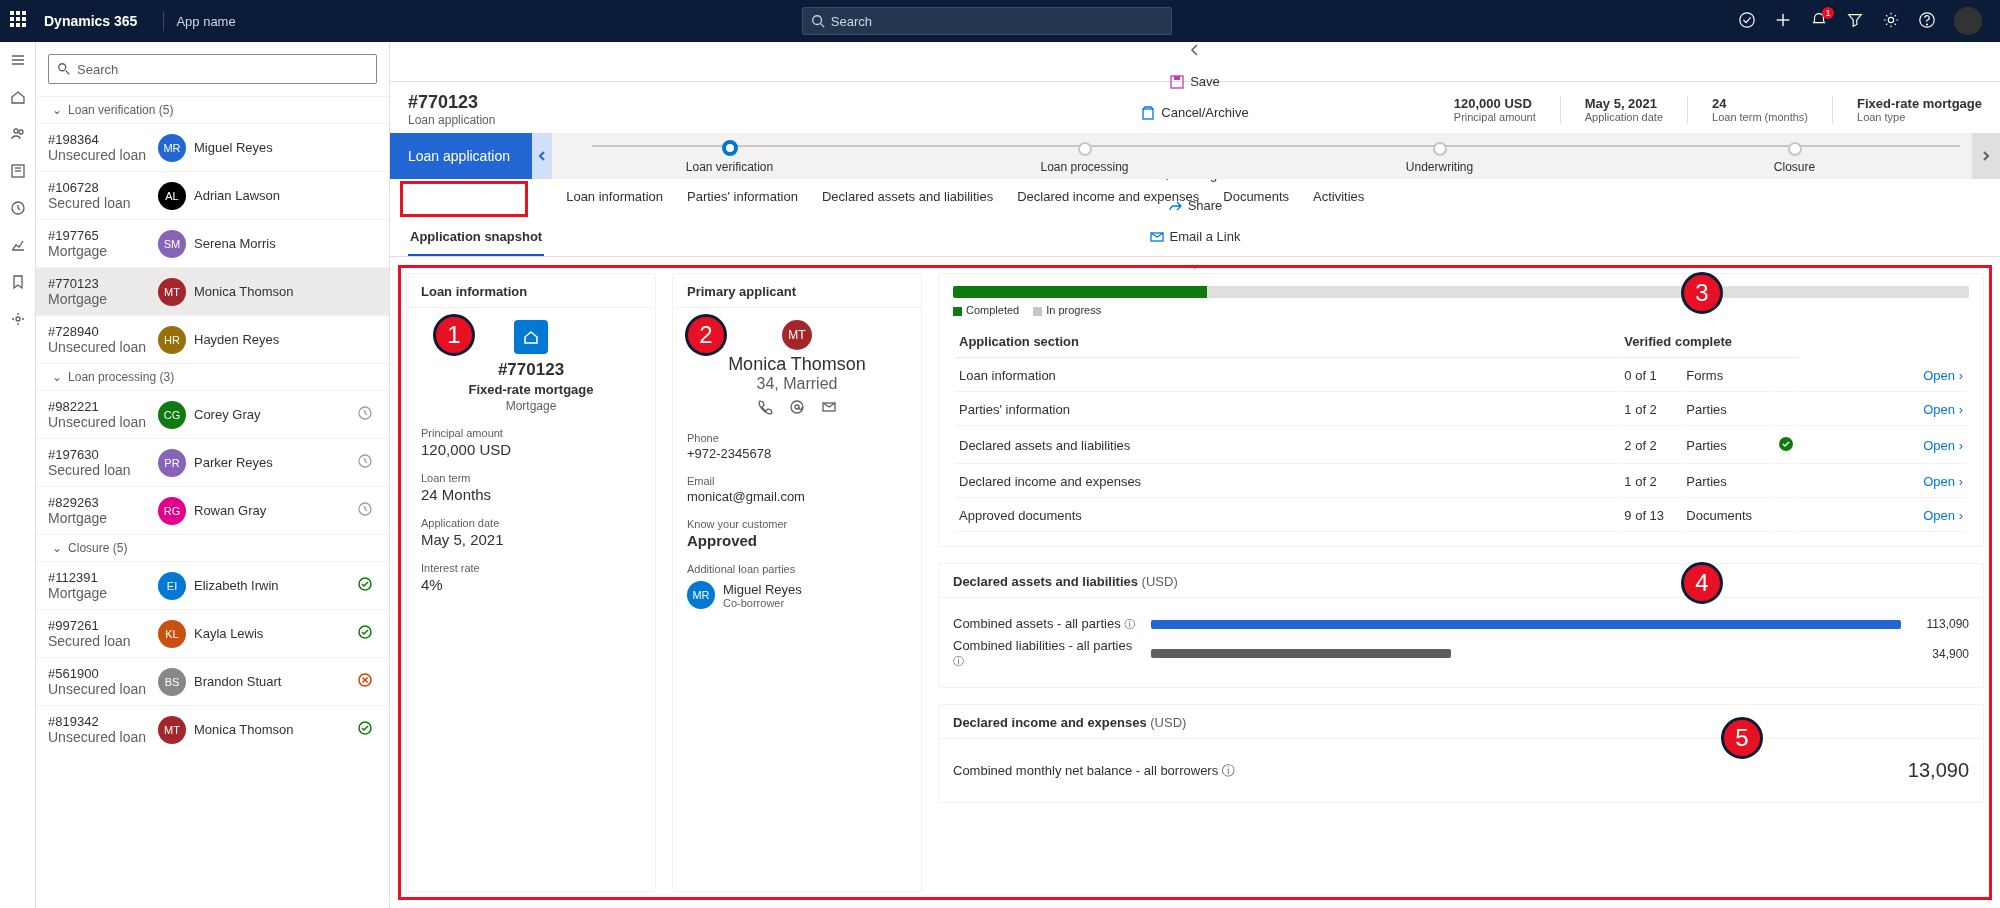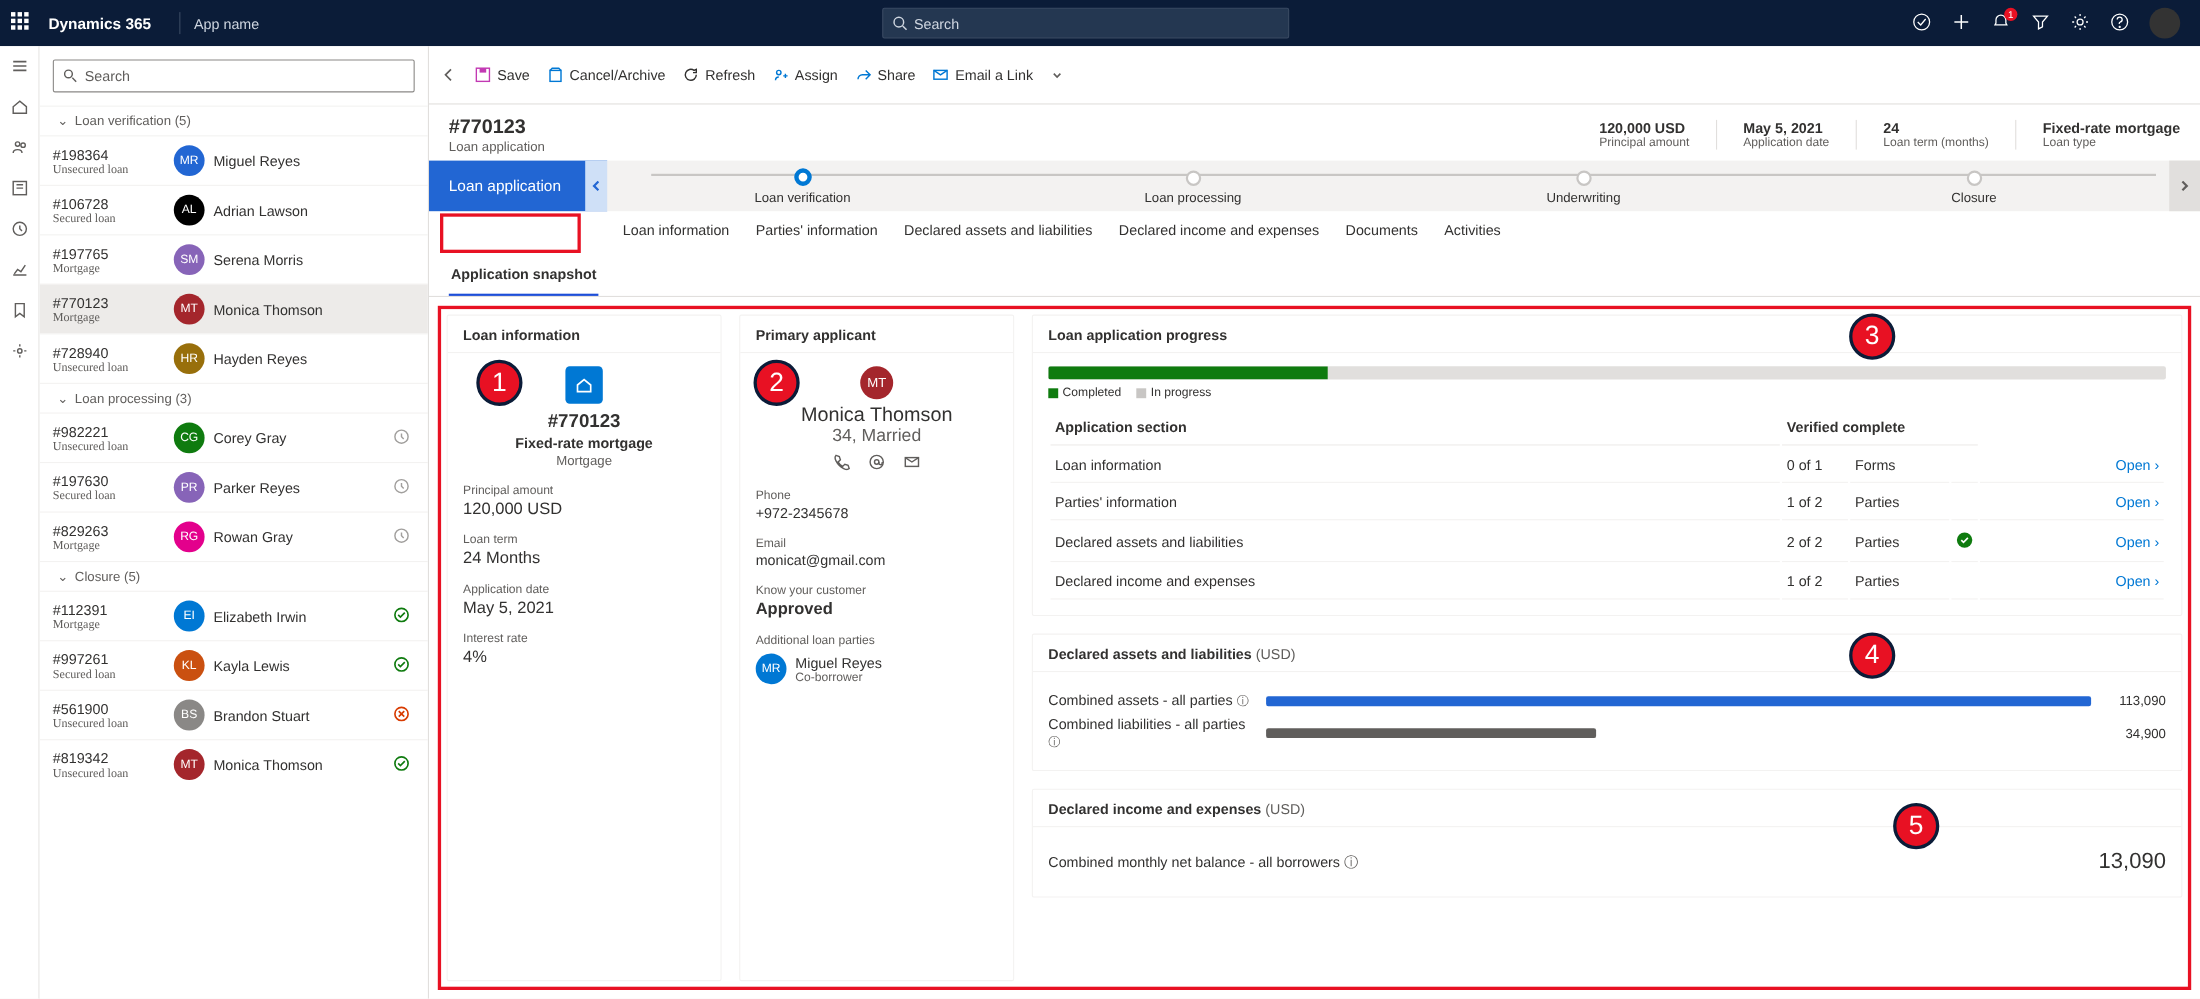--- a/index.html
+++ b/index.html
@@ -25,27 +25,27 @@
 .rail .ri { cursor:pointer; color:#605e5c;}
 
 .listpane { width:354px; background:#fff; border-right:1px solid #e1dfdd; display:flex; flex-direction:column; overflow-y:auto;}
 .listpane .searchbox { margin:12px; border:1px solid #8a8886; border-radius:2px; height:30px; display:flex; align-items:center; padding:0 8px; color:#605e5c;}
 .listpane .group { padding:6px 16px; color:#605e5c; font-size:12px; display:flex; align-items:center; cursor:pointer; border-top:1px solid #f3f2f1;}
 .listpane .group .chev { margin-right:6px;}
 .listpane .row { display:flex; align-items:center; padding:8px 12px; border-top:1px solid #f3f2f1; cursor:pointer;}
 .listpane .row.sel { background:#edebe9;}
 .listpane .row .left { flex:0 0 110px;}
 .listpane .row .left .id { font-weight:400; font-size:13px;}
-.listpane .row .left .sub { font-size:11px; color:#605e5c;font-family:Liberation Serif, serif;}
+.listpane .row .left .sub { font-size:14px; color:#605e5c;}
 .listpane .row .mid { display:flex; align-items:center; gap:8px; flex:1;}
 .listpane .row .av { width:28px; height:28px; border-radius:50%; color:#fff; font-size:11px; display:flex; align-items:center; justify-content:center;}
 .listpane .row .end { width:24px; text-align:center;}
 
 .main { flex:1; background:#fff; display:flex; flex-direction:column; overflow:hidden;}
-.cmdbar { height:53px; border-bottom:1px solid #e1dfdd; display:flex; align-items:center; padding:0 10px; gap:16px;}
+.cmdbar { height:40px; border-bottom:1px solid #e1dfdd; display:flex; align-items:center; padding:0 10px; gap:16px;flex-direction:column;}
 .cmdbar .btn { display:flex; align-items:center; gap:6px; cursor:pointer; color:#323130; font-size:13px;}
 .cmdbar .btn svg { color:#0078d4;}
 
 .header { display:flex; align-items:center; padding:10px 18px 6px; gap:40px;}
 .header .title .h { font-size:18px; font-weight:600;}
 .header .title .s { font-size:12px; color:#605e5c;}
 .header .stats { margin-left:auto; display:flex; gap:24px;}
 .header .stat .v { font-weight:600; font-size:13px;}
 .header .stat .l { font-size:11px; color:#605e5c;}
 .header .vline { width:1px; background:#e1dfdd;}
@@ -594,21 +594,20 @@
                 <div style="font-size:11px;color:#605e5c">Co-borrower</div>
               </div>
             </div>
           </div>
         </div>
       </div>
 
       <div class="rightcol">
         <div class="card progress">
           <div class="badge-num" style="top:-2px;right:260px;">3</div>
-          <div class="ch">Loan application progress</div>
           <div class="cb">
             <div class="progbar">
                 <div class="fill" id="progfill" style="width: 25%;"></div>
               </div>
             <div class="legend">
               <span><span class="sw" style="background:#0f7b0f"></span><span>Completed</span></span>
               <span><span class="sw" style="background:#c8c6c4"></span><span>In progress</span></span>
             </div>
             <table class="ptable">
               <thead>
@@ -642,20 +641,27 @@
                       </svg></td>
                     <td class="open">Open <span>›</span></td>
                   </tr>
                   <tr>
                     <td>Declared income and expenses</td>
                     <td style="width:60px">1 of 2</td>
                     <td style="width:90px">Parties</td>
                     <td style="width:24px" class="chk"></td>
                     <td class="open">Open <span>›</span></td>
                   </tr>
+                  <tr>
+                    <td>Approved documents</td>
+                    <td style="width:60px">9 of 13</td>
+                    <td style="width:90px">Documents</td>
+                    <td style="width:24px" class="chk"></td>
+                    <td class="open">Open <span>›</span></td>
+                  </tr>
                 </tbody>
             </table>
           </div>
         </div>
 
         <div class="card assets">
           <div class="badge-num" style="top:-2px;right:260px;">4</div>
           <div class="ch"><span>Declared assets and liabilities</span> <span style="font-weight:400;color:#605e5c">(USD)</span></div>
           <div class="cb">
             <div class="barline">

